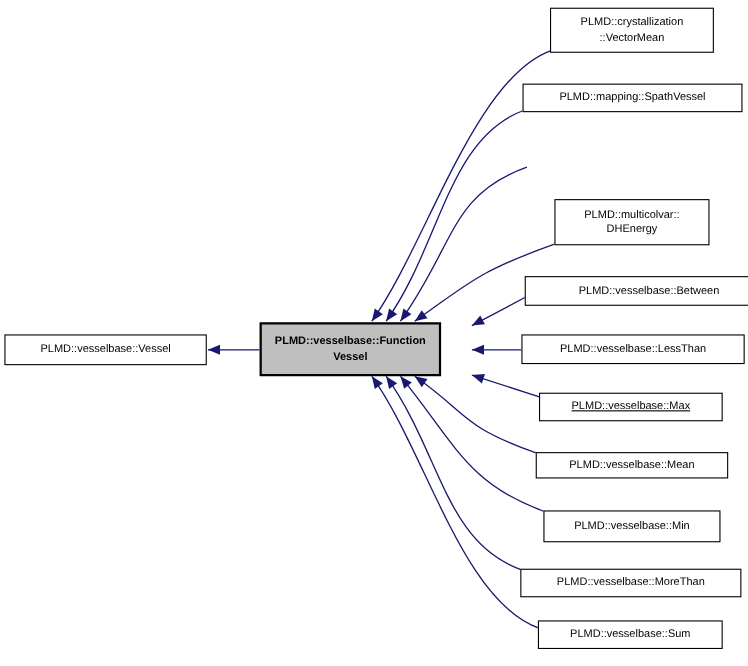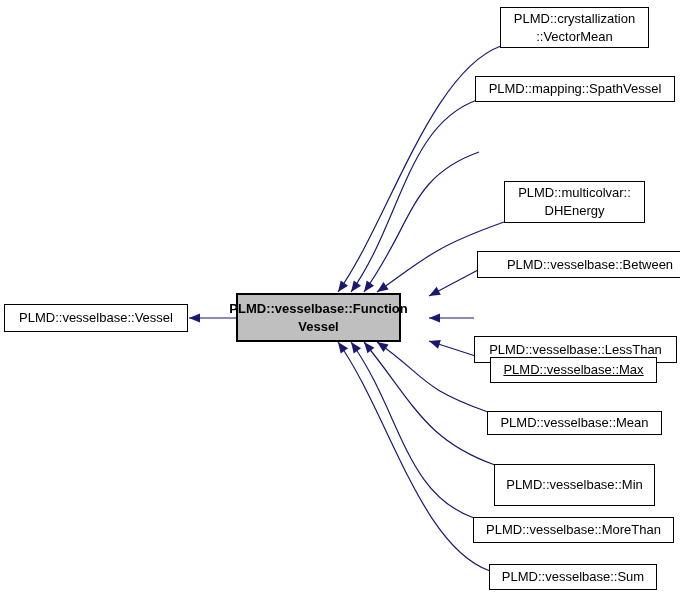--- a/index.html
+++ b/index.html
@@ -16,21 +16,21 @@
     left: 0; top: 0;
     width: 680px; height: 605px;
     pointer-events: none;
   }
   .node {
     position: absolute;
     box-sizing: border-box;
     border: 1px solid var(--node-border, #000);
     background: var(--node-fill, #fff);
     color: var(--text, #000);
-    font-size: 13px;
+    font-size: 10px;
     line-height: 1.35;
     display: flex;
     align-items: center;
     justify-content: center;
     text-align: center;
     white-space: pre-line;
     cursor: pointer;
   }
   .node.focus {
     border-width: 2px;
@@ -78,24 +78,24 @@
 ::VectorMean</div>
 
   <div class="node" style="left:475px; top:76px; width:200px; height:26px;">PLMD::mapping::SpathVessel</div>
 
 
   <div class="node" style="left:504px; top:181px; width:141px; height:42px;">PLMD::multicolvar::
 DHEnergy</div>
 
   <div class="node" style="left:477px; top:251px; width:226px; height:27px;">PLMD::vesselbase::Between</div>
 
-  <div class="node" style="left:474px; top:304px; width:203px; height:27px;margin-top:32px;">PLMD::vesselbase::LessThan</div>
+  <div class="node" style="left:474px; top:304px; width:203px; height:27px;">PLMD::vesselbase::LessThan</div>
 
   <div class="node" style="left:490px; top:357px; width:167px; height:26px;text-decoration:underline;">PLMD::vesselbase::Max</div>
 
   <div class="node" style="left:487px; top:411px; width:175px; height:24px;">PLMD::vesselbase::Mean</div>
 
-  <div class="node" style="left:494px; top:464px; width:161px; height:42px;">PLMD::vesselbase::Min</div>
+  <div class="node" style="left:494px; top:464px; width:161px; height:29px;">PLMD::vesselbase::Min</div>
 
   <div class="node" style="left:473px; top:517px; width:201px; height:26px;">PLMD::vesselbase::MoreThan</div>
 
   <div class="node" style="left:489px; top:564px; width:168px; height:26px;">PLMD::vesselbase::Sum</div>
 </div>
 
 </body></html>

